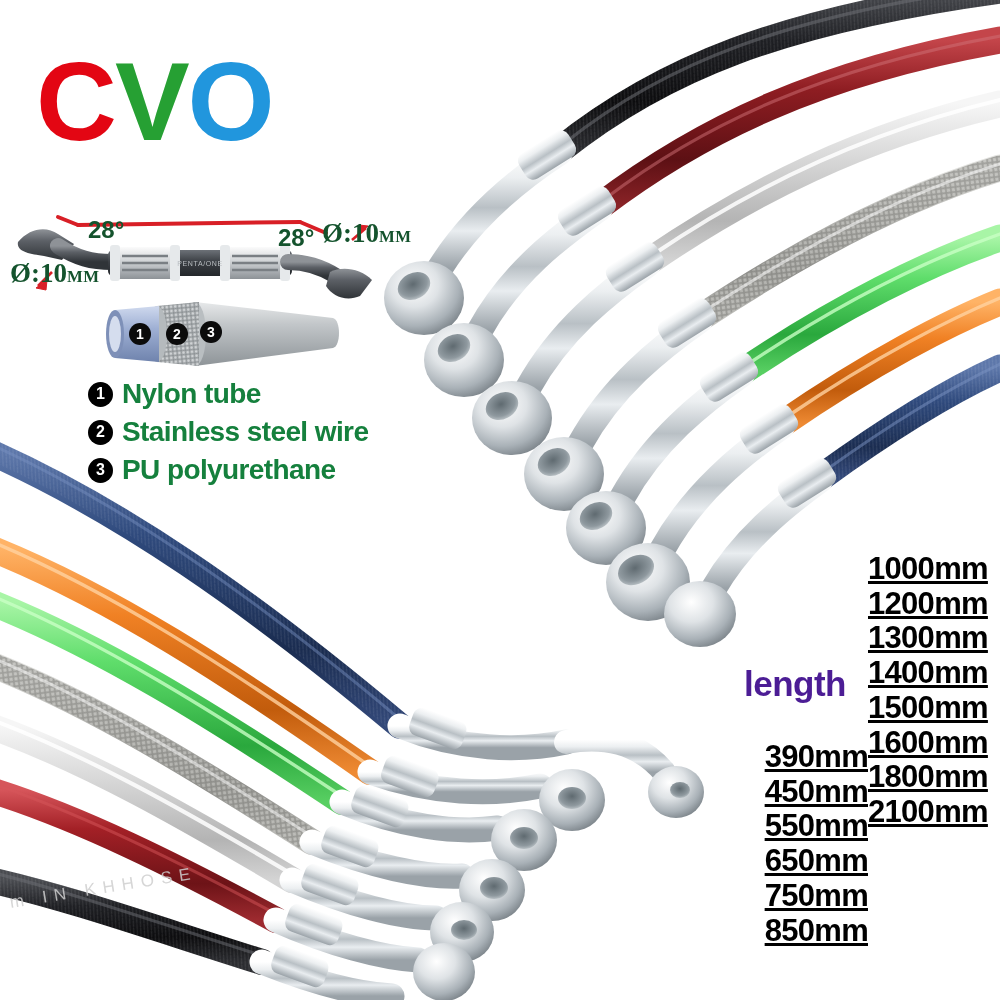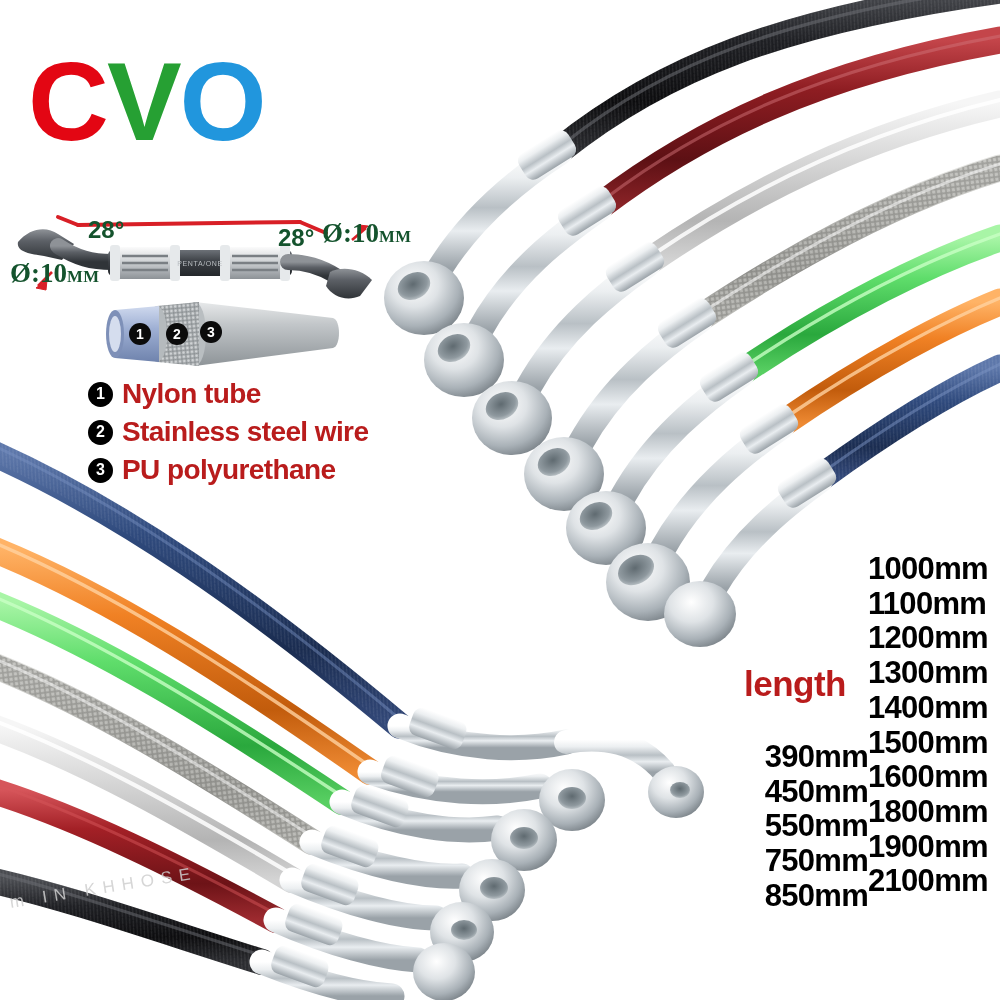--- a/index.html
+++ b/index.html
@@ -12,21 +12,21 @@
     width: 1000px;
     height: 1000px;
     background: #ffffff;
     overflow: hidden;
     font-family: "Liberation Sans", sans-serif;
   }
 
   
   #logo {
     position: absolute;
-    left: 28px;
+    left: 36px;
     top: 46px;
     font-family: "Liberation Sans", sans-serif;
     font-weight: bold;
     font-size: 112px;
     line-height: 1;
     letter-spacing: -2px;
     white-space: nowrap;
   }
   #logo span { display: inline-block; }
 
@@ -93,46 +93,47 @@
     display: flex;
     align-items: center;
     justify-content: center;
     flex: 0 0 auto;
     font-family: "Liberation Sans", sans-serif;
   }
   .legend-label {
     font-family: "Liberation Sans", sans-serif;
     font-weight: bold;
     font-size: 28px;
-    color: #b91c1c;
+    color: #15803d;
     letter-spacing: -0.6px;
   }
 
   
   #length-block {
     position: absolute;
     left: 700px;
     top: 552px;
     width: 300px;
     height: 440px;
   }
   #length-title {
     position: absolute;
     right: 154px;
     top: 112px;
-    color: #b91c1c;
+    color: #4c1d95;
     font-family: "Liberation Sans", sans-serif;
     font-weight: bold;
     font-size: 35px;
     letter-spacing: -0.5px;
   }
   .len-col {
     position: absolute;
     display: flex;
     flex-direction: column;
+    text-decoration: underline;
   }
   #len-col-short {
     left: 20px;
     top: 188px;
     width: 148px;
   }
   #len-col-long {
     left: 168px;
     top: 0px;
     width: 132px;
@@ -499,31 +500,30 @@
     </div>
   </div>
 
   <div id="length-block">
     <div id="length-title">length</div>
 
     <div class="len-col" id="len-col-short">
       <div class="len-item">390mm</div>
       <div class="len-item">450mm</div>
       <div class="len-item">550mm</div>
+      <div class="len-item">650mm</div>
       <div class="len-item">750mm</div>
       <div class="len-item">850mm</div>
     </div>
 
     <div class="len-col" id="len-col-long">
       <div class="len-item">1000mm</div>
-      <div class="len-item">1100mm</div>
       <div class="len-item">1200mm</div>
       <div class="len-item">1300mm</div>
       <div class="len-item">1400mm</div>
       <div class="len-item">1500mm</div>
       <div class="len-item">1600mm</div>
       <div class="len-item">1800mm</div>
-      <div class="len-item">1900mm</div>
       <div class="len-item">2100mm</div>
     </div>
   </div>
 
 </div>
 
 </body></html>

